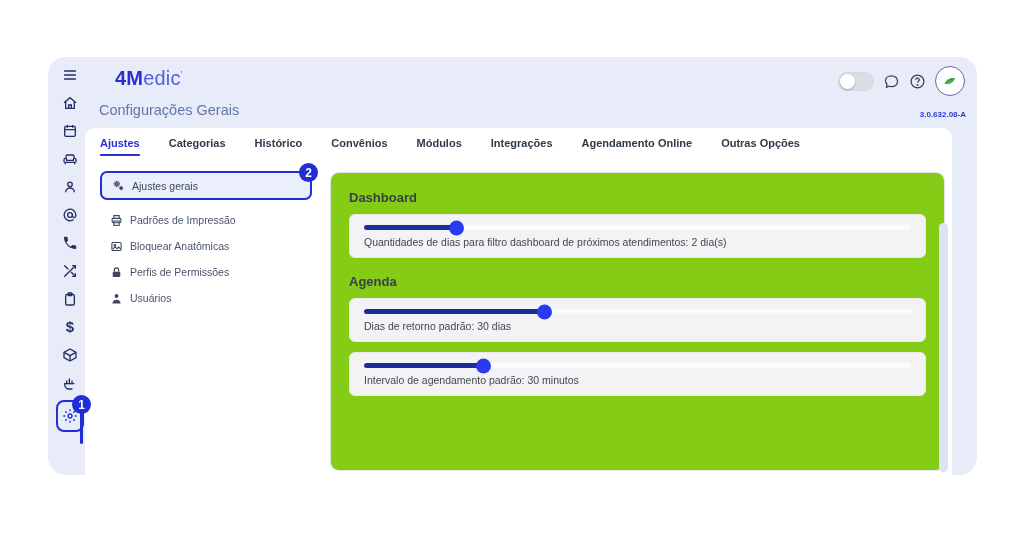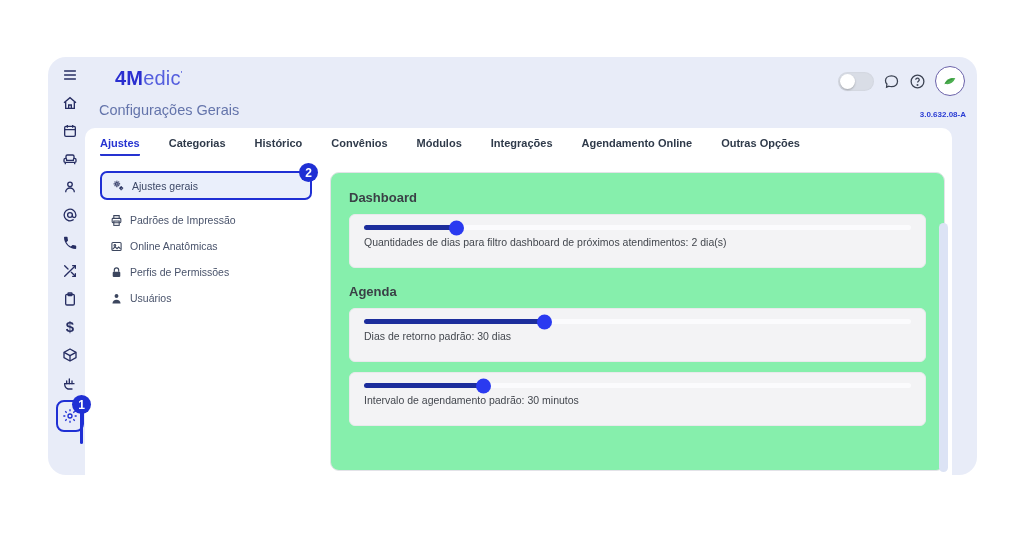--- a/index.html
+++ b/index.html
@@ -43,24 +43,24 @@
 
   
   .menu { position:absolute; left:15px; top:43px; width:212px; }
   .menu-item { display:flex; align-items:center; gap:7px; font-size:10.5px; color:#49536b; height:26px; padding-left:10px; cursor:pointer; }
   .menu-item svg { width:13px; height:13px; color:#3c465e; flex:0 0 auto; }
   .menu-item.active { position:relative; border:2.5px solid #1f2fd4; background:#eaeffb; border-radius:7px; height:29px; margin-bottom:7px; color:#3d4866; }
   .menu-item.active svg { color:#27305e; }
   .pin-2 { right:-8px; top:-10px; }
 
   
-  .panel { position:absolute; left:245px; right:7px; top:44px; bottom:4px; background:#86efac; border:1px solid #e3e3e8; border-radius:9px; padding:0 18px; overflow:hidden; }
+  .panel { position:absolute; left:245px; right:7px; top:44px; bottom:4px; background:#84cc16; border:1px solid #e3e3e8; border-radius:9px; padding:0 18px; overflow:hidden; }
   .section-title { font-size:13px; font-weight:700; color:#3a4046; margin-top:17px; }
   .gbox { background:#f3f3f5; border:1px solid #e9e9ec; border-radius:6px; margin-top:9px; }
-  .slider-box { padding:10px 14px 19px 14px; }
+  .slider-box { padding:10px 14px 9px 14px; }
   .track { position:relative; height:5px; background:#fbfbfd; border-radius:3px; }
   .fill { position:absolute; left:0; top:0; height:5px; background:#1c2d9c; border-radius:3px; }
   .thumb { position:absolute; right:-7px; top:50%; transform:translateY(-50%); width:15px; height:15px; border-radius:50%; background:#2a3af0; cursor:pointer; }
   .slider-label { font-size:10.5px; color:#43474e; margin-top:6px; white-space:pre-wrap; }
   .toggle-row { display:flex; align-items:center; justify-content:space-between; height:31px; padding:0 11px 0 14px; margin-top:13px; }
   .toggle-row .lbl { font-size:10.5px; color:#43474e; white-space:pre-wrap; }
   .toggle-row .lbl b { font-weight:700; color:#35393f; }
   .sw-on { width:43px; height:19px; border-radius:10px; background:linear-gradient(90deg,#1b2aa8,#2a3af0); position:relative; cursor:pointer; flex:0 0 auto; }
   .sw-on .knob { position:absolute; right:2px; top:2px; width:15px; height:15px; border-radius:50%; background:#ffffff; box-shadow:0 1px 2px rgba(0,0,0,.3); }
   .mt-agenda { margin-top:16px; }
@@ -212,21 +212,21 @@
             <rect x="7" y="13" width="10" height="8"></rect>
           </svg>
         <span>Padrões de Impressão</span>
       </div>
       <div class="menu-item">
         <svg viewBox="0 0 24 24" fill="none" stroke="currentColor" stroke-width="2">
             <rect x="3.5" y="4.5" width="17" height="15" rx="2"></rect>
             <circle cx="9" cy="10" r="1.6"></circle>
             <path d="M4.5 17.5l5-5 3.5 3.5 3-3 3.5 3.5"></path>
           </svg>
-        <span>Online Anatômicas</span>
+        <span>Bloquear Anatômicas</span>
       </div>
       <div class="menu-item">
         <svg viewBox="0 0 24 24">
             <rect x="5" y="10.5" width="14" height="10" rx="2" fill="currentColor"></rect>
             <path d="M8 10.5V7.5a4 4 0 018 0v3" fill="none" stroke="currentColor" stroke-width="2.2"></path>
           </svg>
         <span>Perfis de Permissões</span>
       </div>
       <div class="menu-item">
         <svg viewBox="0 0 24 24">

